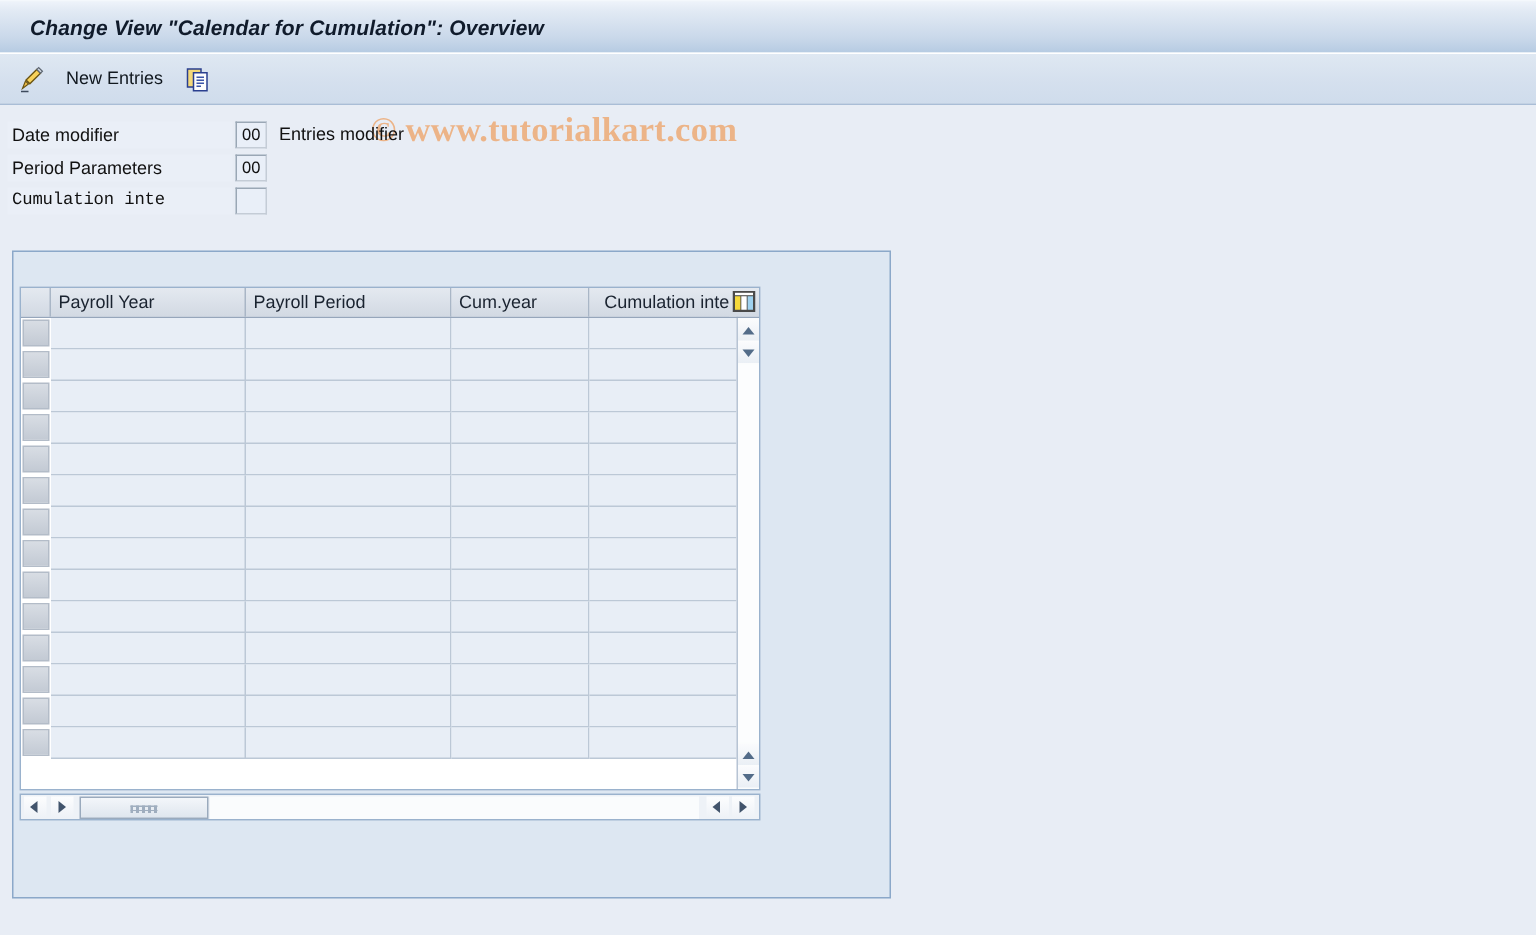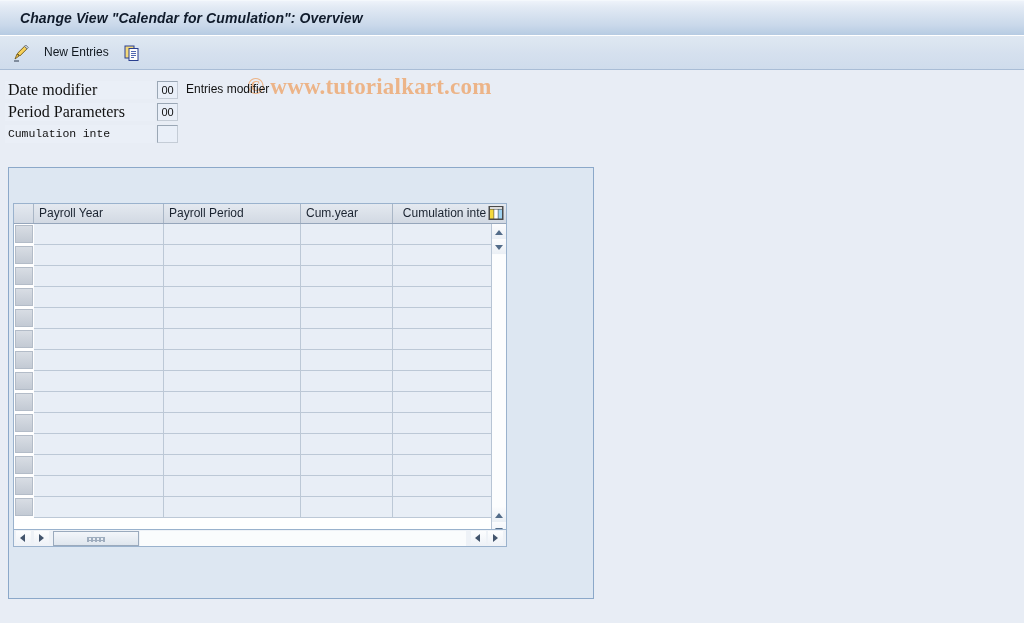--- a/index.html
+++ b/index.html
@@ -82,26 +82,25 @@
     position: absolute;
     height: 18px;
     left: 5px;
   }
   .form-label {
     position: absolute;
     left: 0; top: 0;
     width: 150px; height: 18px;
     line-height: 18px;
     background: #eaeff7;
-    font-size: 16px;
+    font-size: 12px;
     color: #111;
     padding-left: 3px;
     box-sizing: border-box;
     white-space: nowrap;
-    font-family: Liberation Serif, serif;
   }
   .form-label.mono {
     font-family: "Liberation Mono", monospace;
     font-size: 11.5px;
     letter-spacing: -0.1px;
   }
   .form-input {
     position: absolute;
     top: 0;
     width: 21px; height: 18px;
@@ -152,21 +151,20 @@
   }
 
   
   #table-wrap {
     position: absolute;
     left: 4px; top: 23px;
     width: 494px; height: 336px;
     border: 1px solid #9ab2cd;
     background: #fff;
     box-sizing: border-box;
-    margin-top: 12px;
   }
   #thead {
     position: absolute;
     left: 0; top: 0;
     width: 100%; height: 20px;
     background: linear-gradient(to bottom, #e2e7ee 0%, #d3dae4 100%);
     border-bottom: 1px solid #96a6bb;
     box-sizing: border-box;
   }
   .th {

